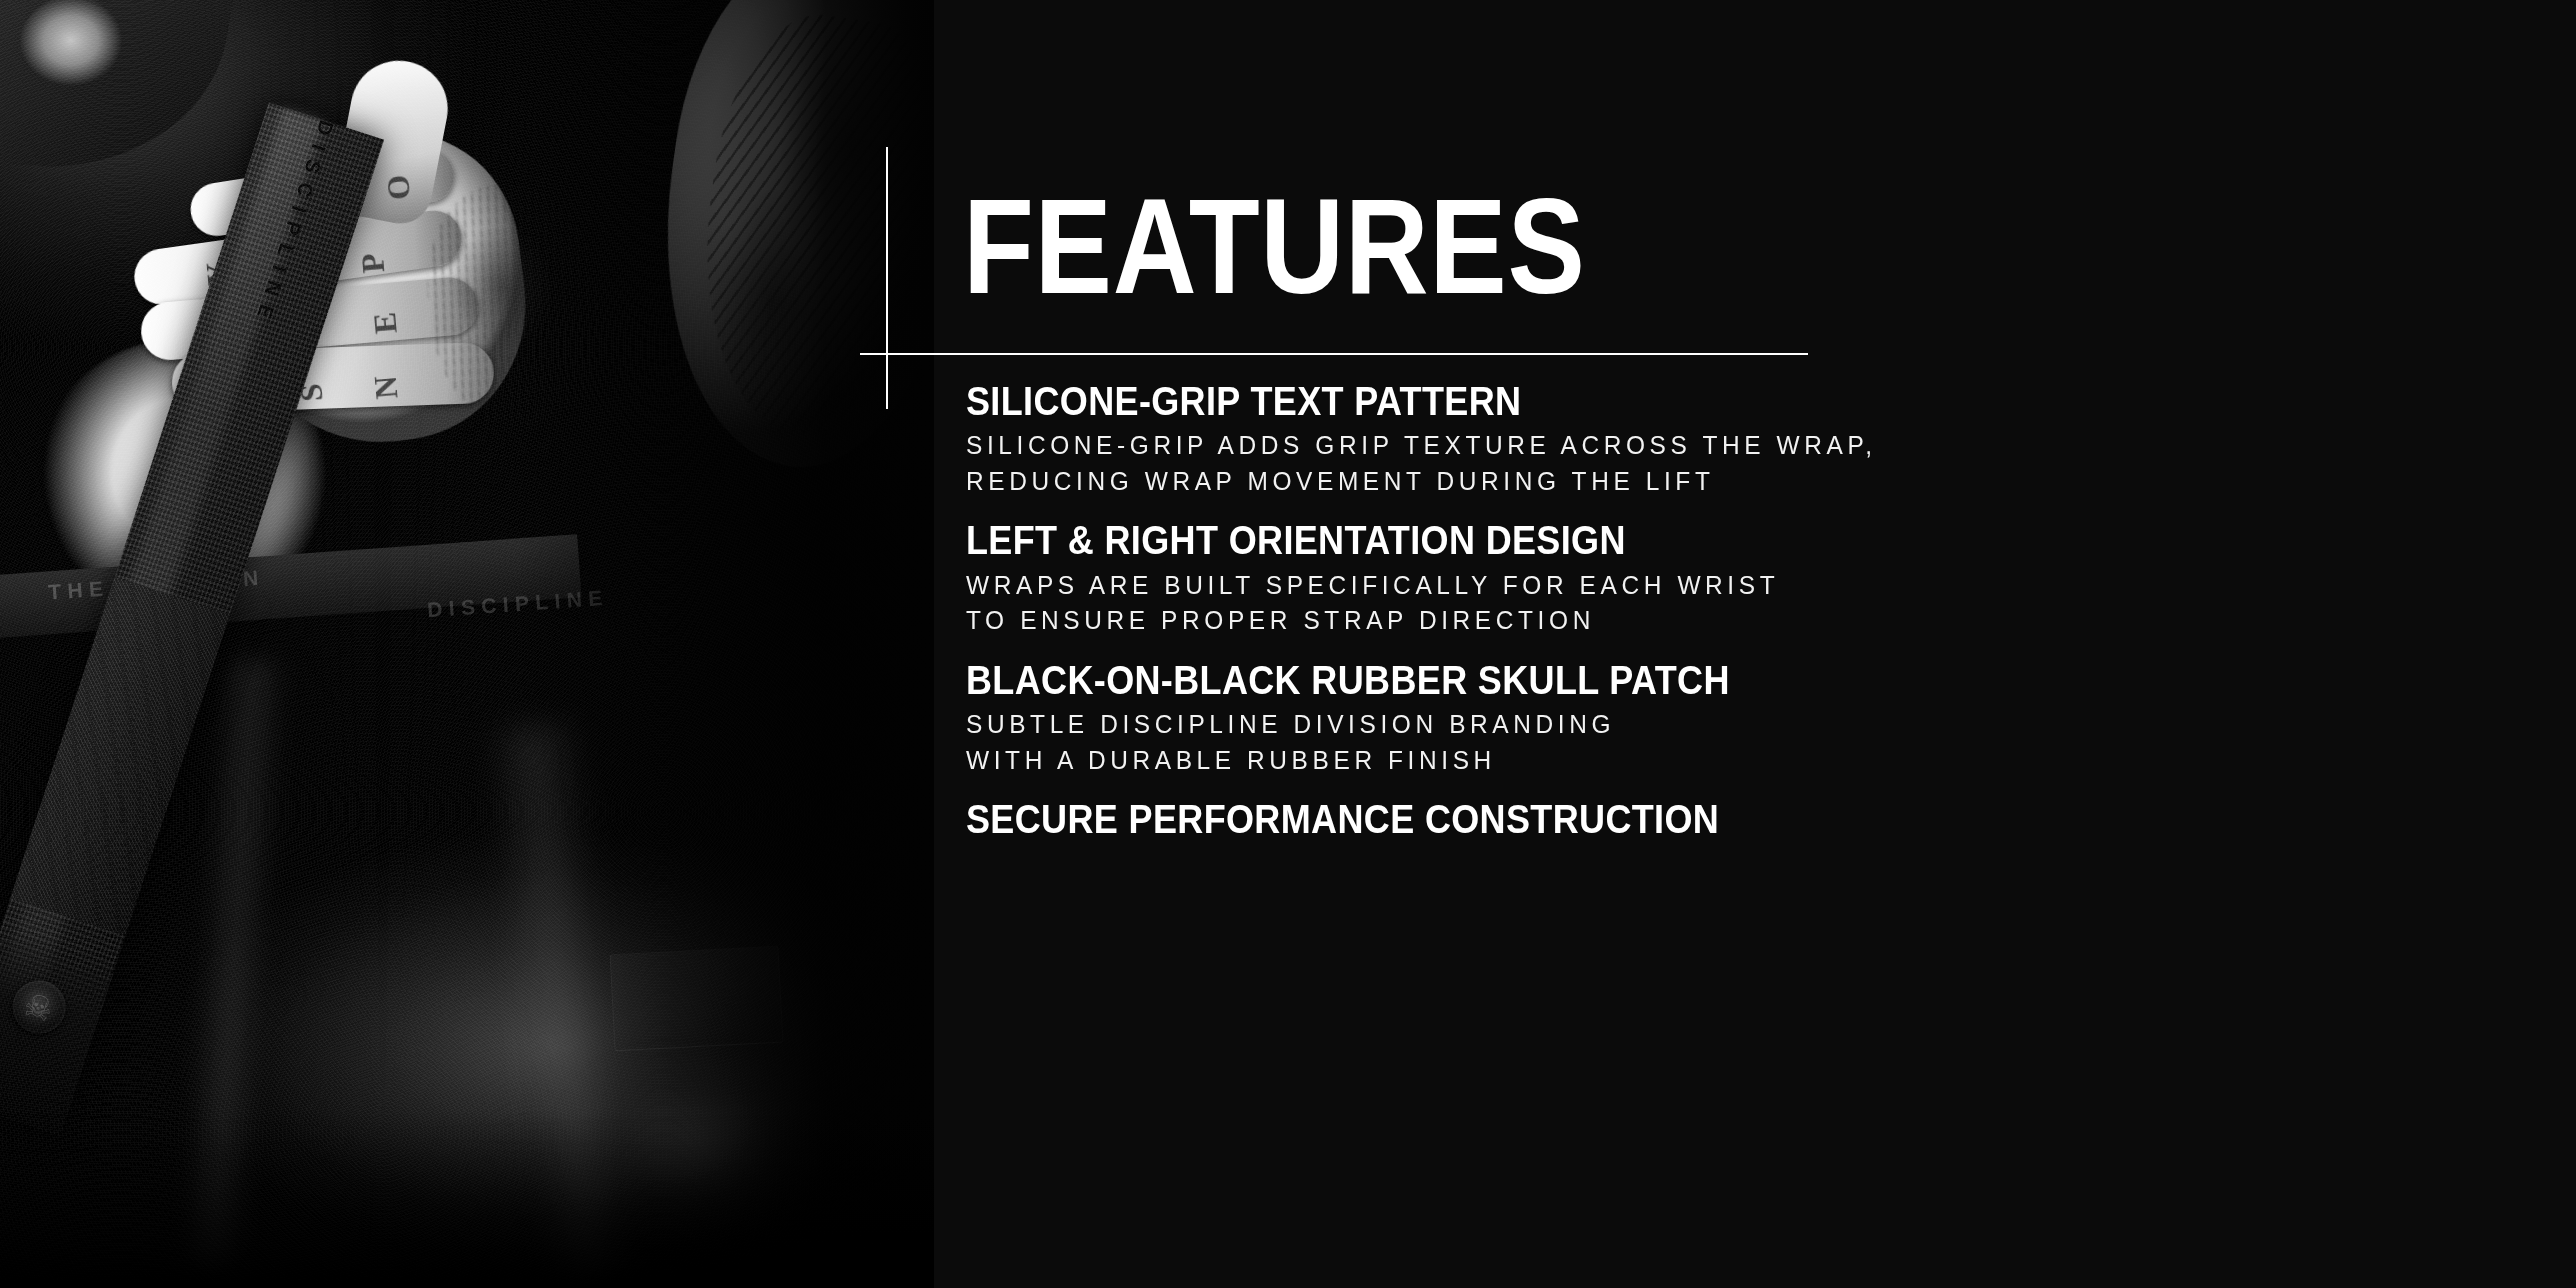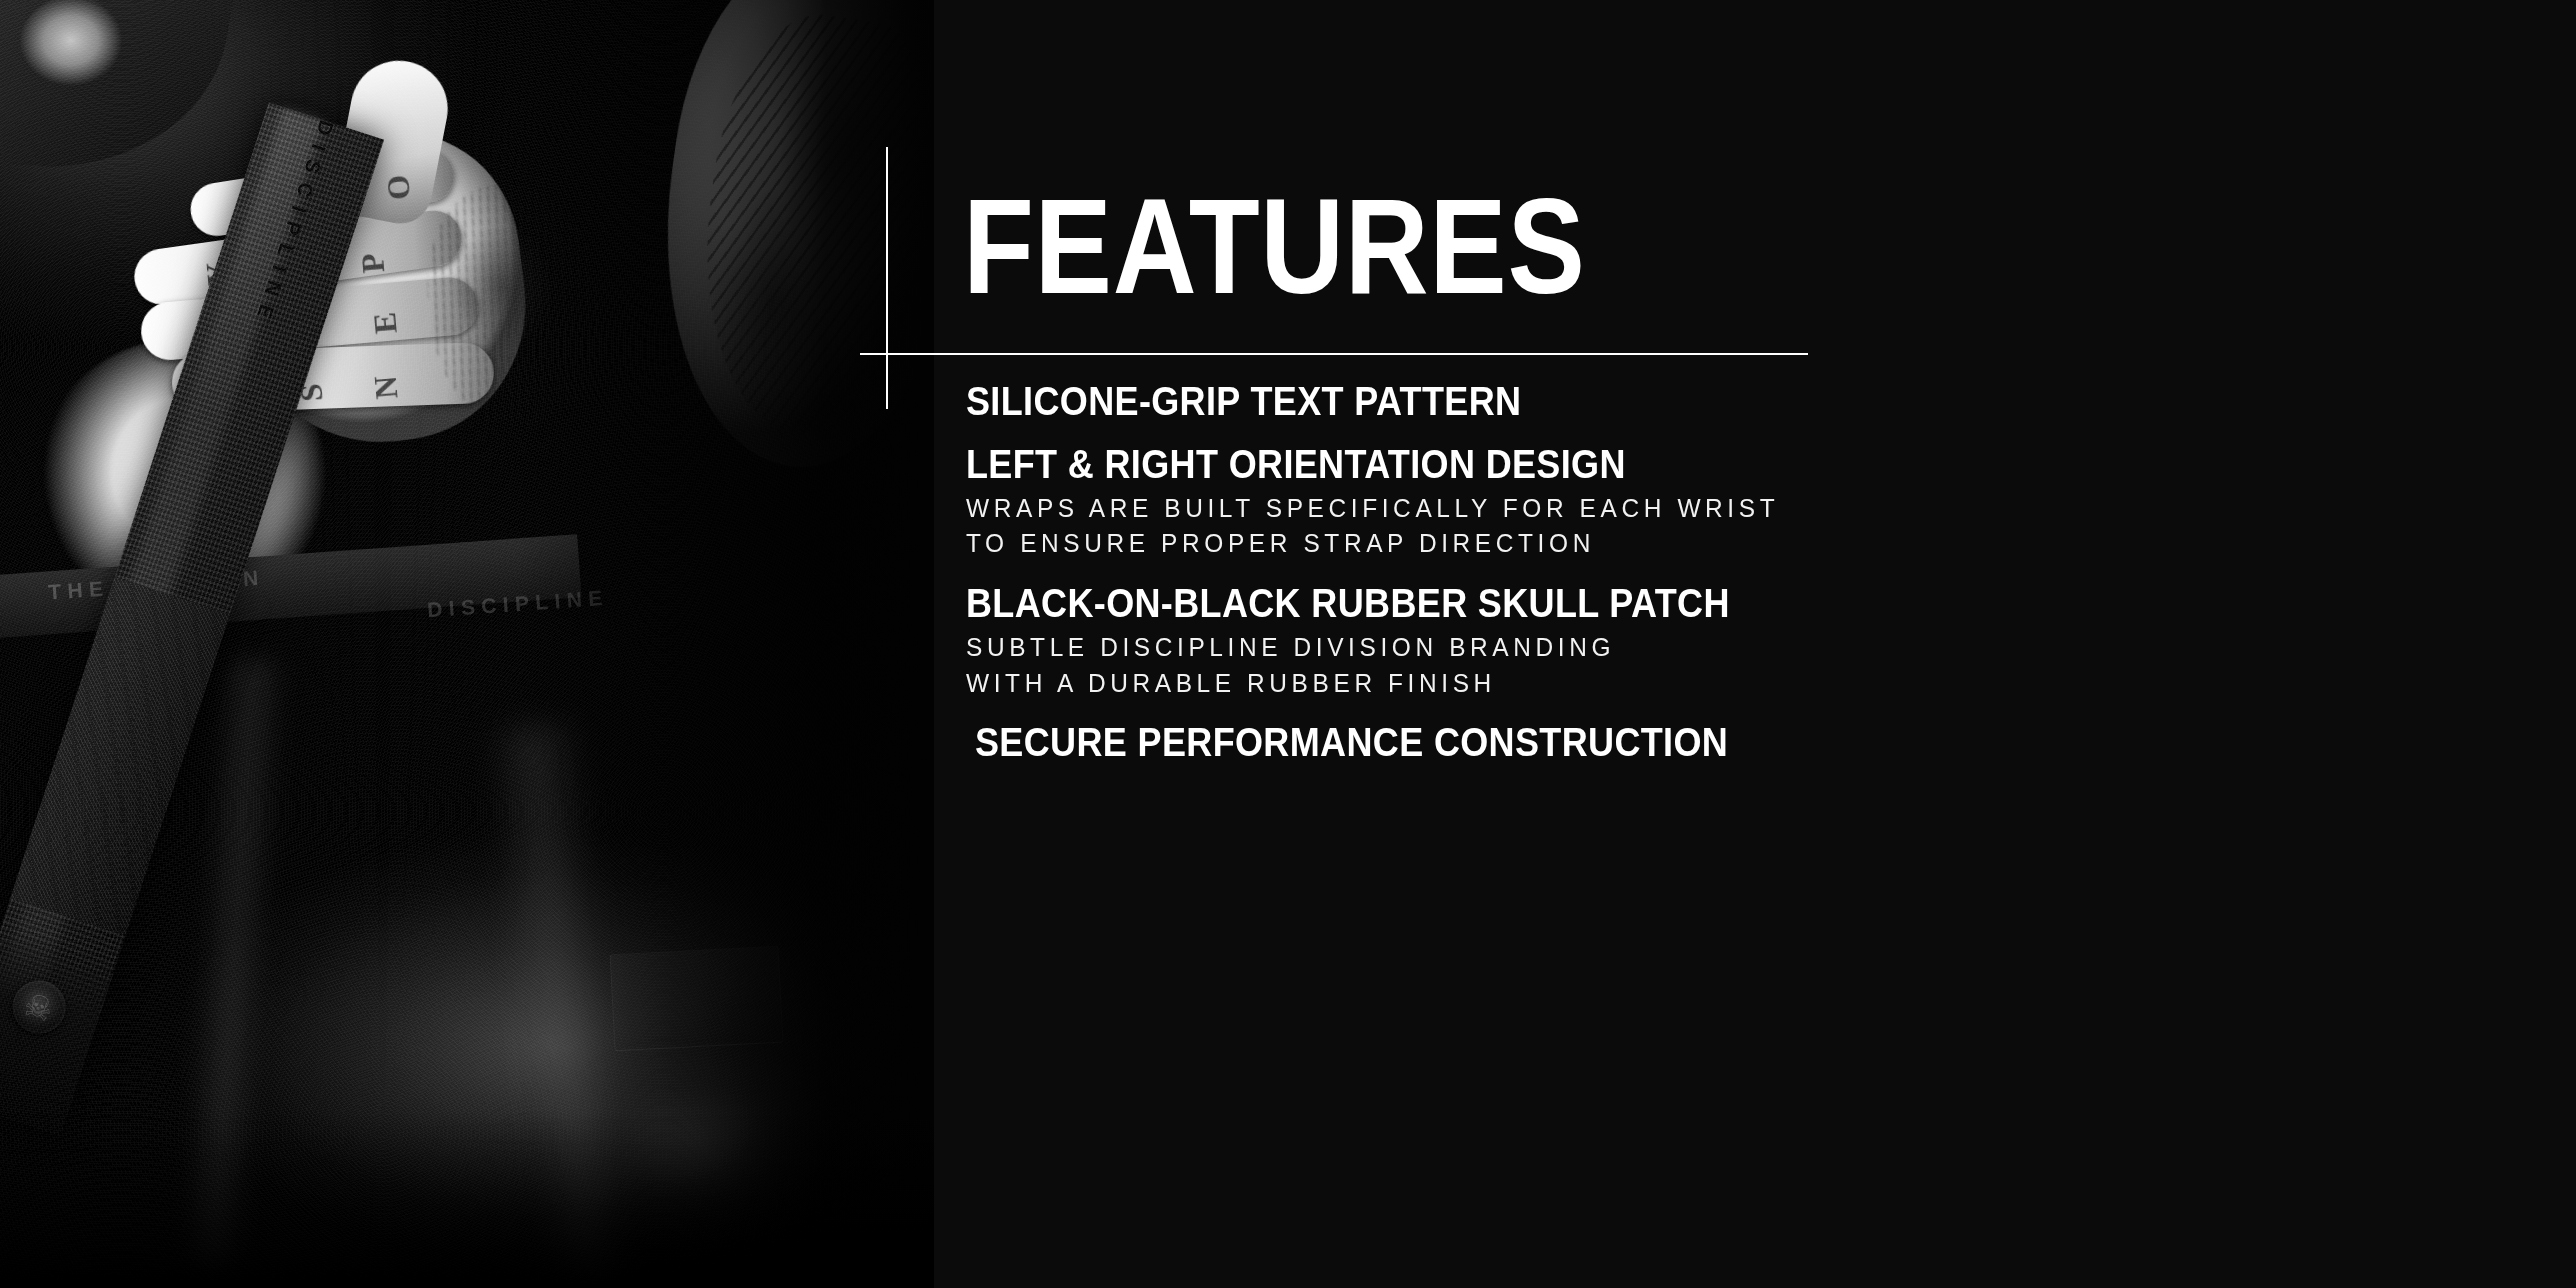--- a/index.html
+++ b/index.html
@@ -304,21 +304,21 @@
     transform:scaleX(.86);
     transform-origin:left top;
     white-space:nowrap;
   }
 
   .features {
     position:absolute; left:966px; top:381px;
     width:1530px;
   }
   .feature { margin-bottom:21px; }
-  .feature:last-child { margin-bottom:0;margin-left:9px; }
+  .feature:last-child { margin-bottom:0; }
 
   .f-head {
     font-family:"Liberation Sans Narrow","Liberation Sans", sans-serif;
     font-size:40px;
     font-weight:bold;
     color:#fff;
     letter-spacing:0.4px;
     line-height:1.04;
     transform:scaleX(.9);
     transform-origin:left center;
@@ -406,20 +406,24 @@
 
     <div class="rule-v"></div>
     <div class="rule-h"></div>
 
     <div class="title">FEATURES</div>
 
     <div class="features">
 
       <div class="feature">
         <div class="f-head">SILICONE-GRIP TEXT PATTERN</div>
+        <div class="f-body">
+          <div class="f-line">SILICONE-GRIP ADDS GRIP TEXTURE ACROSS THE WRAP,</div>
+          <div class="f-line">REDUCING WRAP MOVEMENT DURING THE LIFT</div>
+        </div>
       </div>
 
       <div class="feature">
         <div class="f-head">LEFT &amp; RIGHT ORIENTATION DESIGN</div>
         <div class="f-body">
           <div class="f-line">WRAPS ARE BUILT SPECIFICALLY FOR EACH WRIST</div>
           <div class="f-line">TO ENSURE PROPER STRAP DIRECTION</div>
         </div>
       </div>
 

